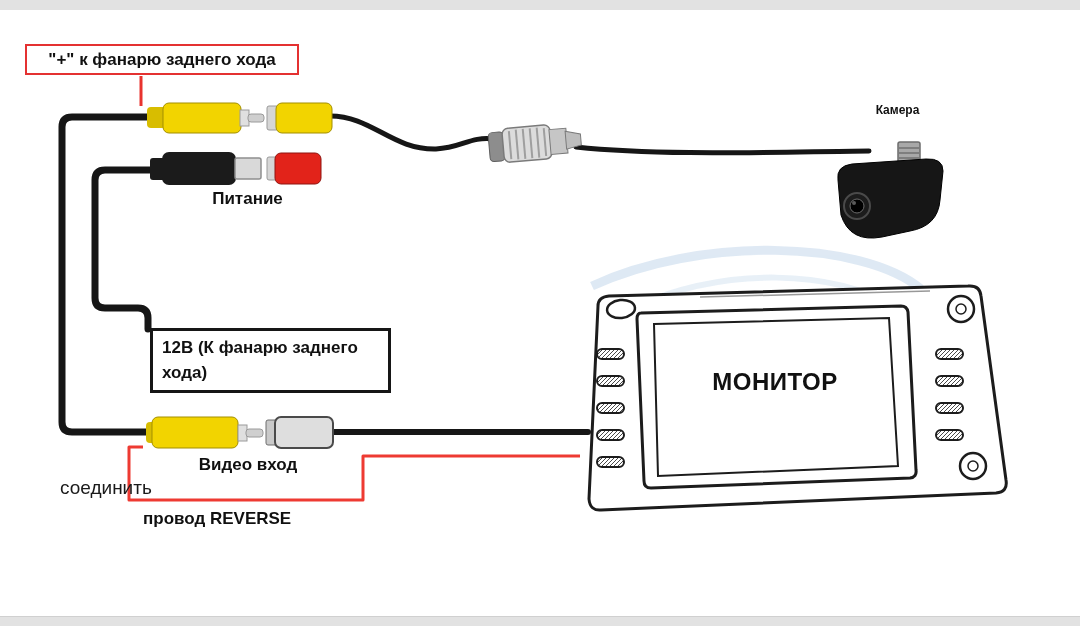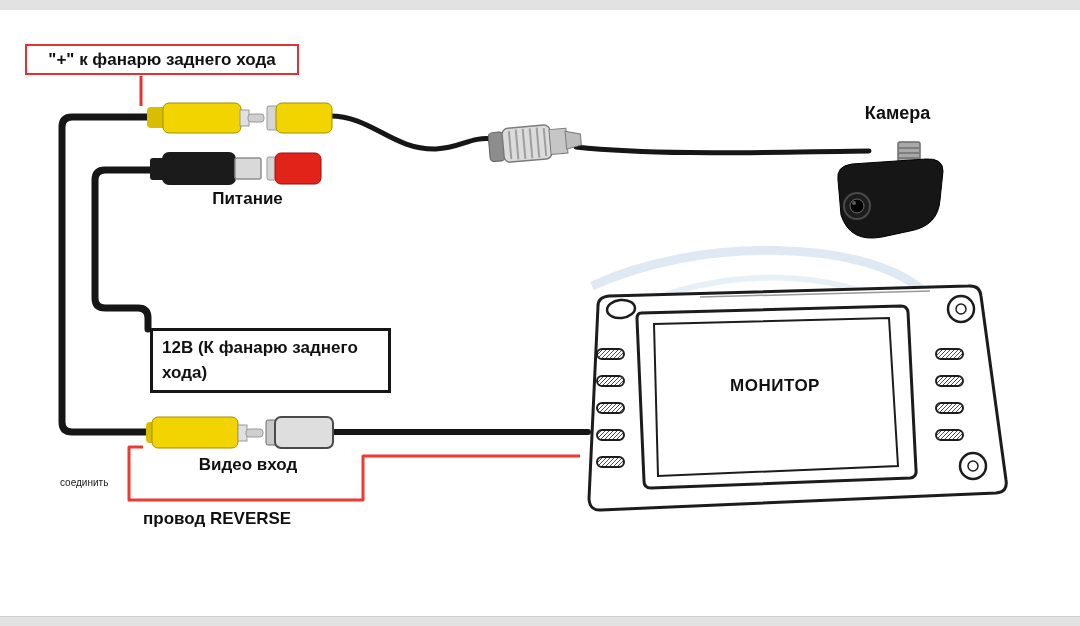--- a/index.html
+++ b/index.html
@@ -18,23 +18,23 @@
     position: absolute; left: 25px; top: 44px; width: 274px; height: 31px;
     border: 2px solid #e43131; background: #ffffff;
     display: flex; align-items: center; justify-content: center;
     font-weight: bold; font-size: 17px;
   }
   .callout-black {
     position: absolute; left: 150px; top: 328px; width: 241px;
     border: 3px solid #161616; background: #ffffff;
     padding: 5px 9px; font-weight: bold; font-size: 17px; line-height: 1.45;
   }
-  .small-note { position: absolute; font-size: 10px; font-weight: normal; color: #1a1a1a; }
-  .monitor-title { position: absolute; left: 695px; top: 376px; width: 160px; text-align: center;
-    font-weight: bold; font-size: 17px; letter-spacing: 0.5px; }
+  .small-note { position: absolute; font-size: 19px; font-weight: normal; color: #1a1a1a; }
+  .monitor-title { position: absolute; left: 695px; top: 368px; width: 160px; text-align: center;
+    font-weight: bold; font-size: 24px; letter-spacing: 0.5px; }
 </style>
 </head>
 <body>
 
 <div class="stage">
 
   <div class="edge-strip top"></div>
   <div class="edge-strip bottom"></div>
 
   <svg class="diagram" width="1080" height="626" viewBox="0 0 1080 626">
@@ -142,21 +142,21 @@
       <circle cx="854" cy="203" r="2" fill="#5a5a5a"></circle>
     </g>
   </svg>
 
   <div class="callout-red">
     <span>"+" к фанарю заднего хода</span>
   </div>
 
   <div class="lbl center" style="left:190px; top:189px; width:115px;text-align:center;">Питание</div>
 
-  <div class="lbl center" style="left:840px; top:103px; width:115px; font-size:18px;">Камера</div>
+  <div class="lbl center" style="left:840px; top:103px; width:115px; font-size:12px;">Камера</div>
 
   <div class="callout-black">
     <span style="white-space:normal;">12В (К фанарю заднего хода)</span>
   </div>
 
   <div class="lbl center" style="left:178px; top:455px; width:140px;text-align:center;">Видео вход</div>
 
   <div class="small-note" style="left:60px; top:477px;">соединить</div>
 
   <div class="lbl" style="left:143px; top:509px;">провод REVERSE</div>

